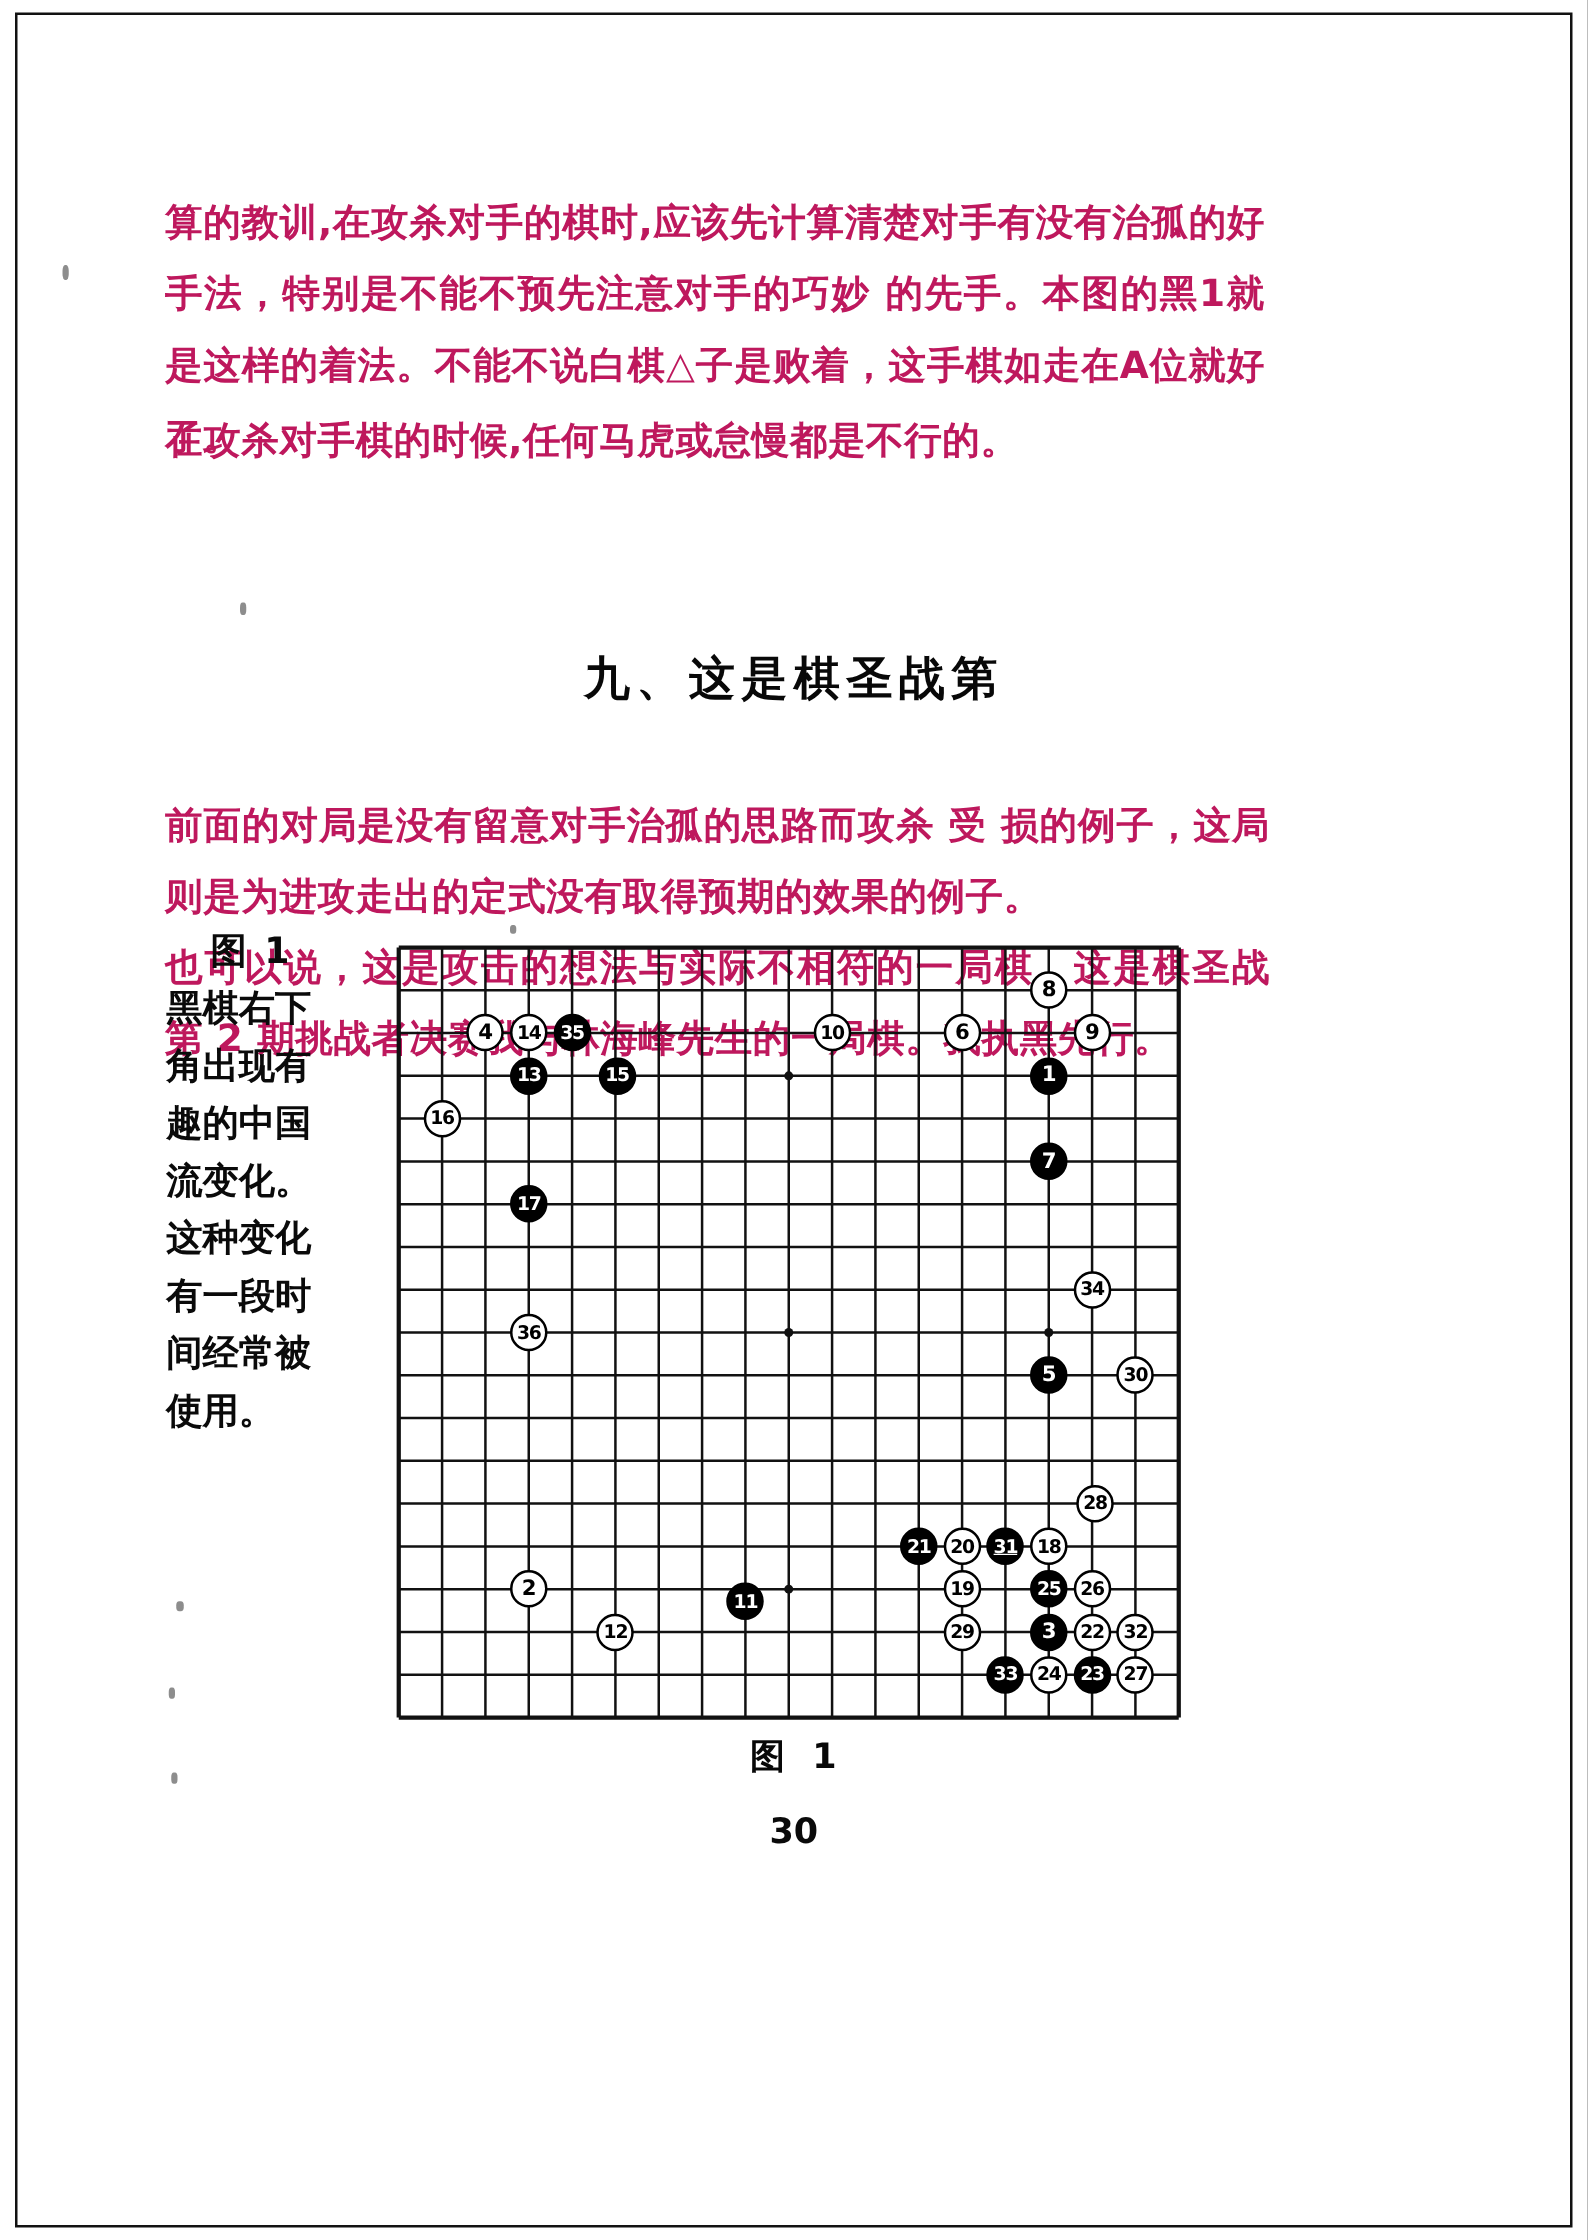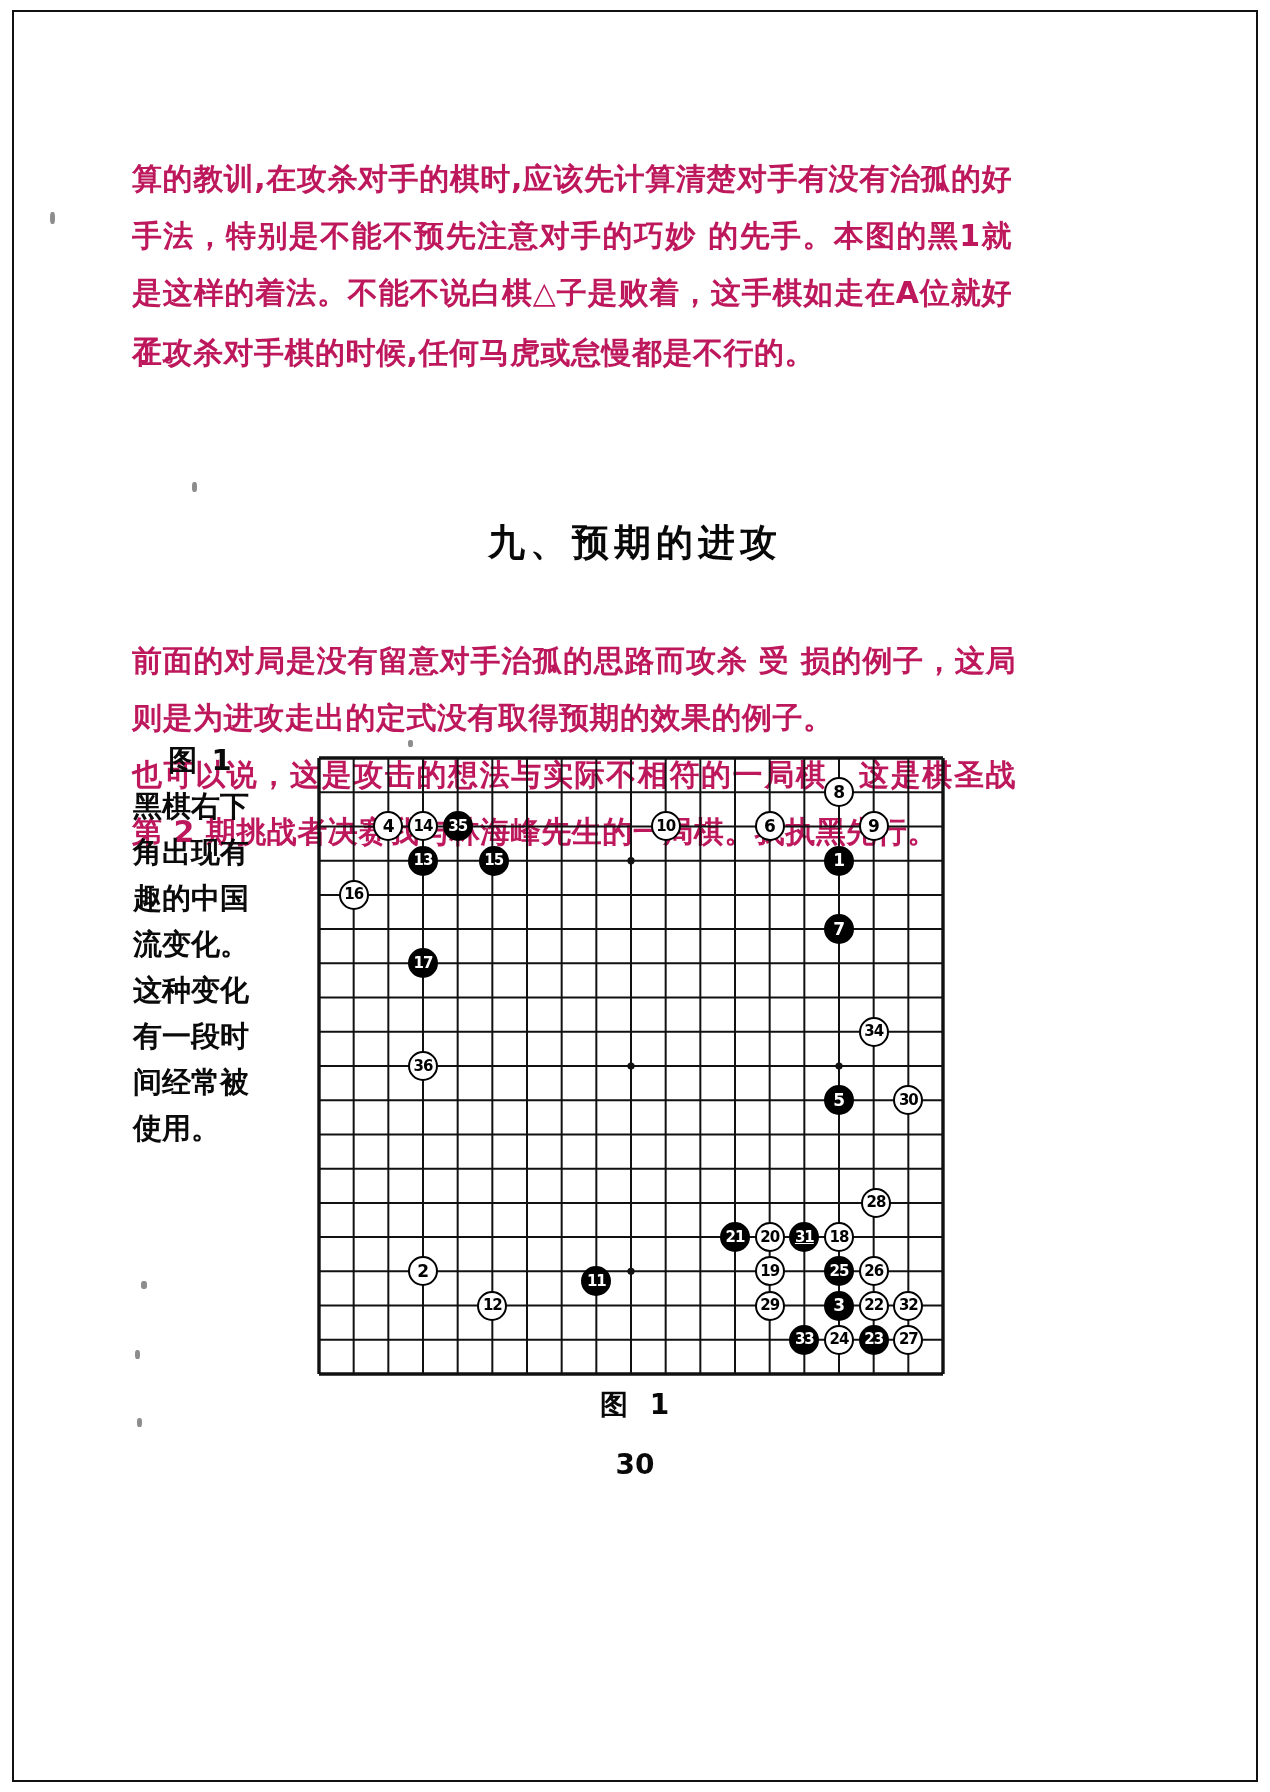--- a/index.html
+++ b/index.html
@@ -72,21 +72,21 @@
 </head>
 <body>
 
 <div id="page">
   <div id="border"></div>
   <div id="inner">
 
     <p class="body-text para1">算的教训,在攻杀对手的棋时,应该先计算清楚对手有没有治孤的好手法，特别是不能不预先注意对手的巧妙 的先手。本图的黑1就是这样的着法。不能不说白棋△子是败着，这手棋如走在A位就好了。</p>
     <p class="body-text para2">在攻杀对手棋的时候,任何马虎或怠慢都是不行的。</p>
 
-    <h2 class="heading">九、预期的进攻</h2>
+    <h2 class="heading">九、这是棋圣战第</h2>
 
     <p class="body-text para3">前面的对局是没有留意对手治孤的思路而攻杀 受 损的例子，这局则是为进攻走出的定式没有取得预期的效果的例子。</p>
     <p class="body-text para4">也可以说，这是攻击的想法与实际不相符的一局棋。这是棋圣战第 2 期挑战者决赛我与林海峰先生的一局棋。我执黑先行。</p>
 
     <div class="caption">
       <span class="cap-head">图 1</span>
       <span class="cap-body">黑棋右下角出现有趣的中国流变化。这种变化有一段时间经常被使用。</span>
     </div>
 
     <div id="board-wrap">

